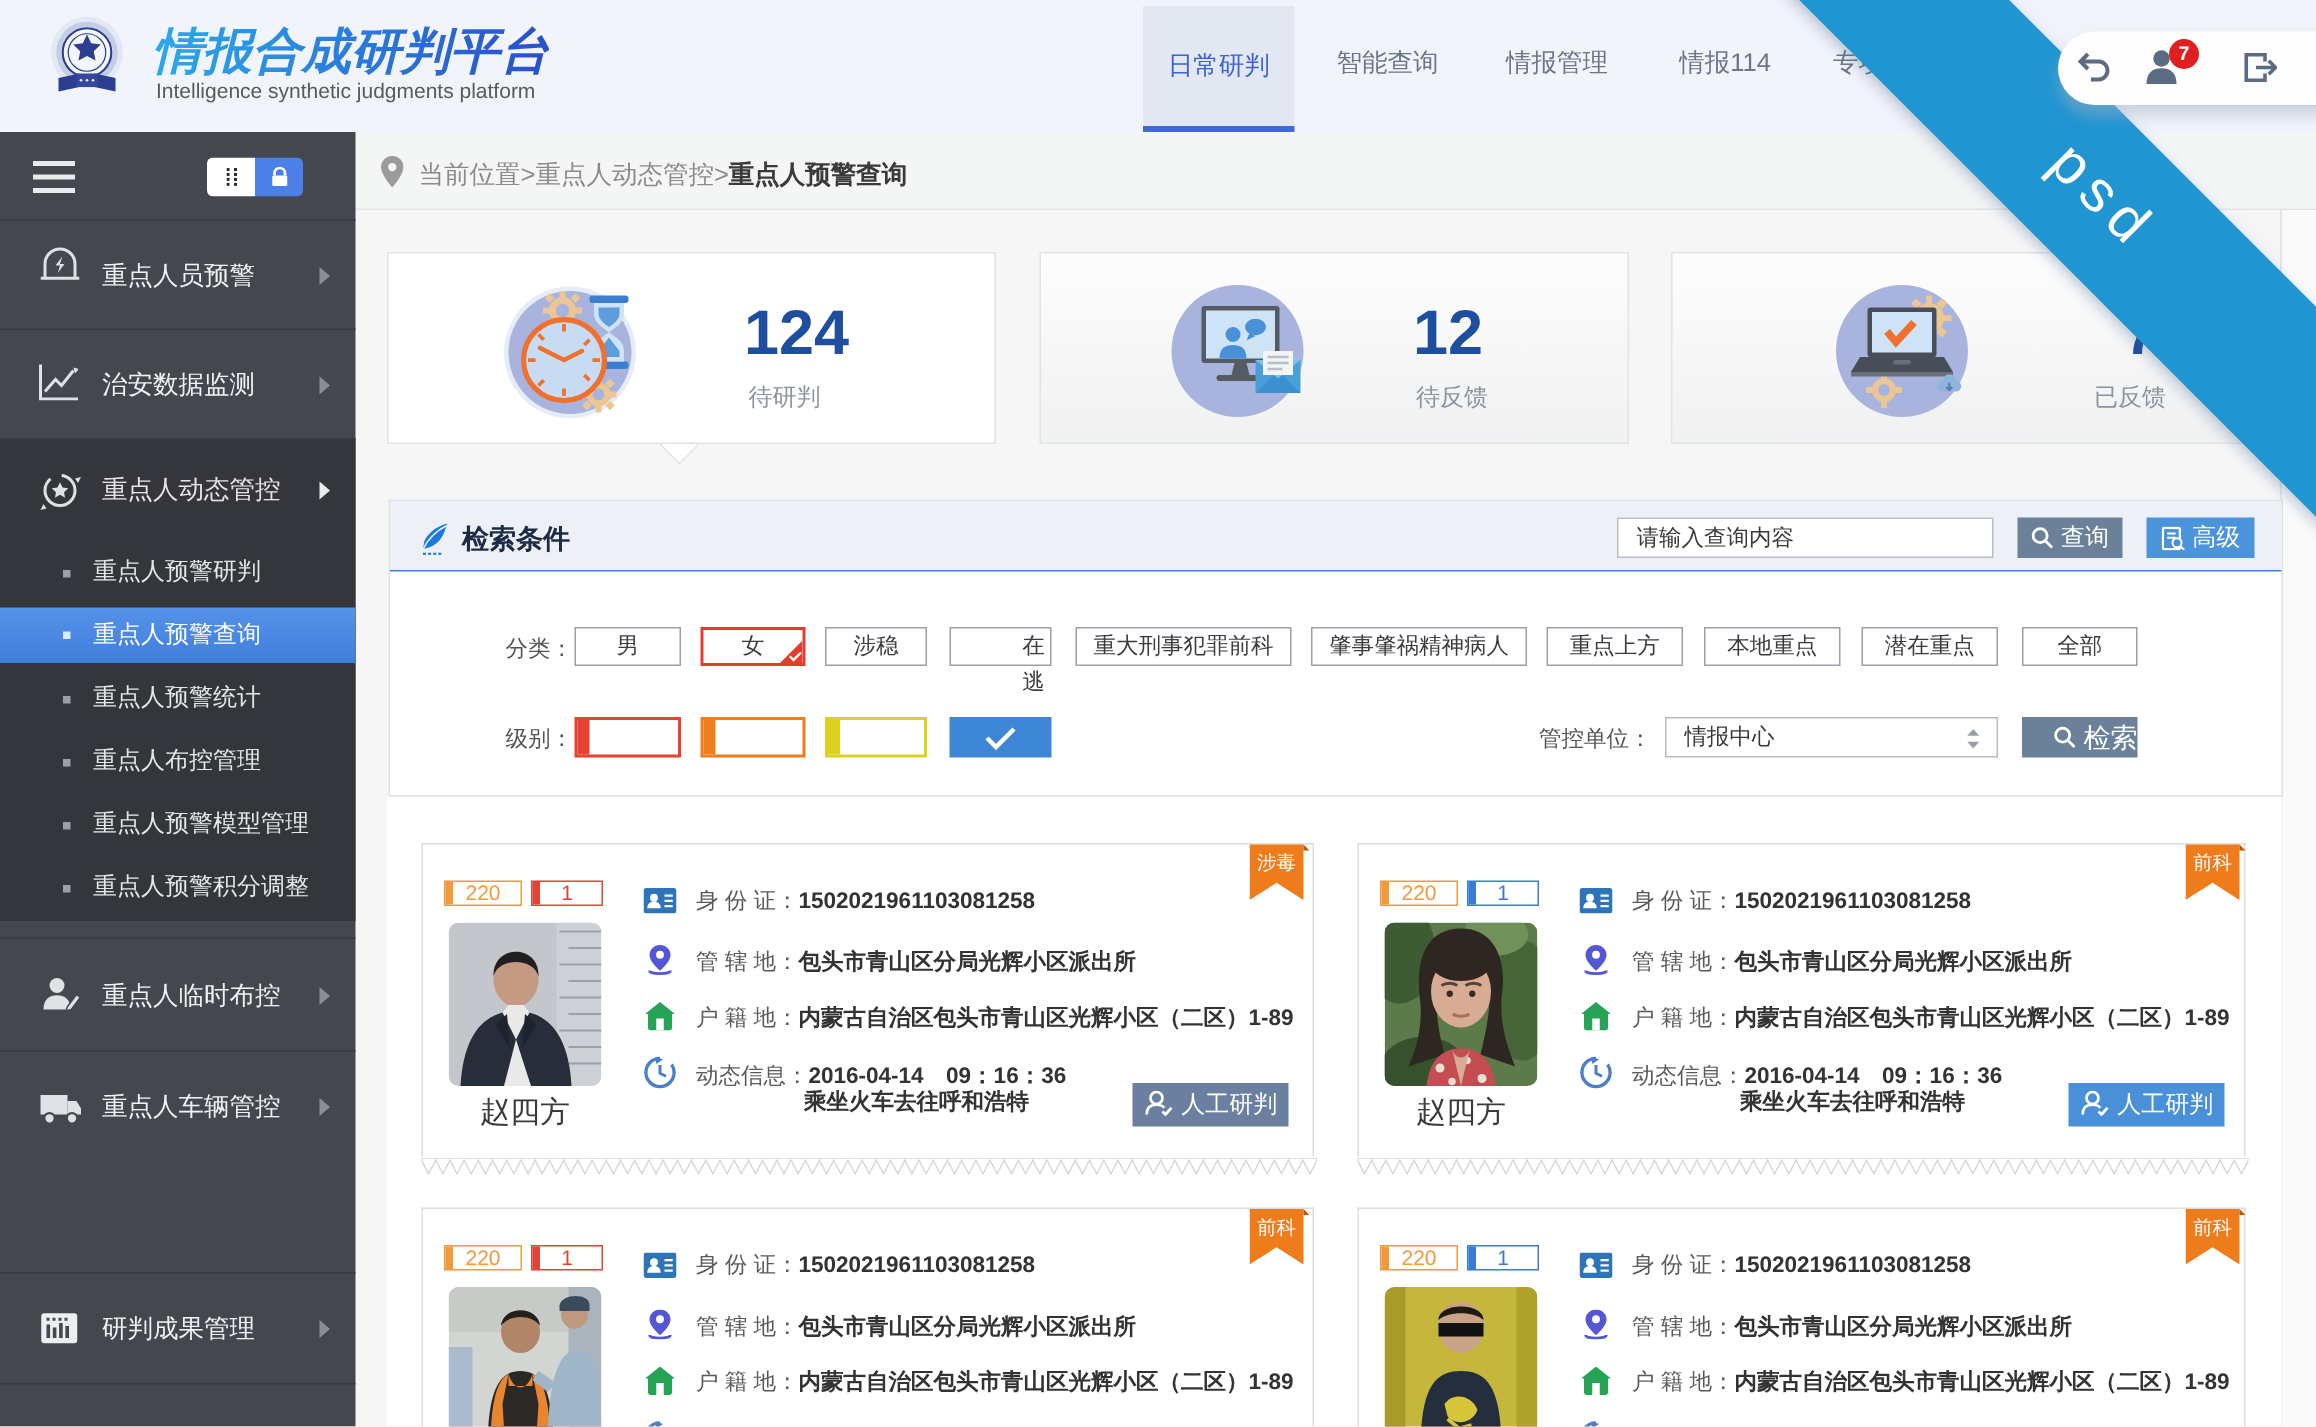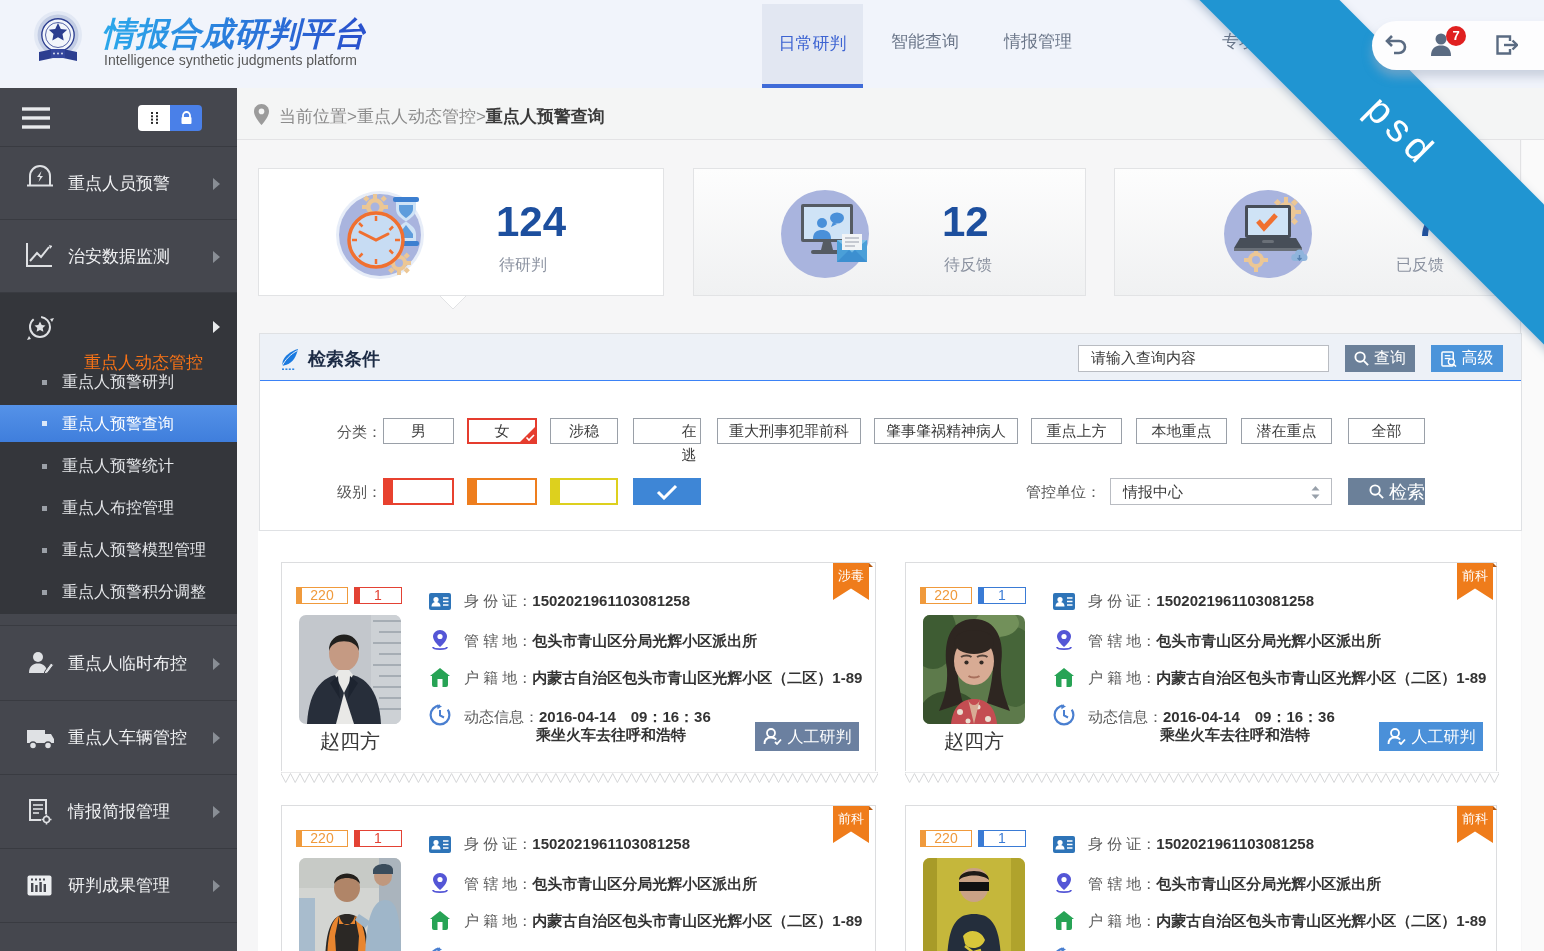--- a/index.html
+++ b/index.html
@@ -81,20 +81,21 @@
         <circle cx="25" cy="43.5" r="0.9"></circle>
         <circle cx="29" cy="43.5" r="0.9"></circle>
       </g>
 </svg>
 <div id="title">情报合成研判平台</div>
 <div id="subtitle">Intelligence synthetic judgments platform</div>
 <div id="tab-active">日常研判</div>
 <div id="tab-underline"></div>
 <div class="tab" style="left:883px;width:84px;">智能查询</div>
 <div class="tab" style="left:996px;width:84px;">情报管理</div>
+<div class="tab" style="left:1112px;width:76px;">情报114</div>
 <div class="tab" style="left:1214px;width:84px;">专项研判</div>
 
 <div id="crumb">
   <svg class="abs" style="left:17px;top:16px" width="15" height="21" viewBox="0 0 15 21">
         <path d="M7.5 0C3.3 0 0 3.3 0 7.4 0 12.8 7.5 21 7.5 21s7.5-8.2 7.5-13.6C15 3.3 11.7 0 7.5 0z" fill="#9b9b9b"></path>
         <circle cx="7.5" cy="7.4" r="2.8" fill="#f4f5f5"></circle>
       </svg>
   <div class="abs" style="left:42px;top:3px;line-height:51px;font-size:17px;color:#8b8b8b;">当前位置&gt;重点人动态管控&gt;<b style="color:#3a3a3a;">重点人预警查询</b></div>
 </div>
 
@@ -345,21 +346,21 @@
         <div class="arr" style="top:31px;"></div>
   </div>
   <div id="expanded">
     <div class="abs" style="left:0;top:0;width:237px;height:68px;">
       <svg class="abs" style="left:26px;top:20px" width="28" height="28" viewBox="0 0 28 28">
             <circle cx="14" cy="14" r="10" fill="none" stroke="#dfe1e4" stroke-width="2" stroke-dasharray="40 8"></circle>
             <path d="M24 6 l4 -1 -2 4z" fill="#dfe1e4"></path>
             <path d="M3 23 l-2 4 4 -1z" fill="#dfe1e4"></path>
             <path d="M14 8.5 l1.7 3.5 3.8 0.5 -2.8 2.6 0.7 3.7 -3.4-1.9 -3.4 1.9 0.7 -3.7 -2.8 -2.6 3.8 -0.5z" fill="#dfe1e4"></path>
           </svg>
-      <div class="abs" style="left:84px;line-height:68px;font-size:17px;color:#f97316;margin-top:36px;">重点人动态管控</div>
+      <div class="abs" style="left:68px;line-height:68px;font-size:17px;color:#e5e5e5;">重点人动态管控</div>
       <div class="arr abs" style="top:28px;right:17px;border-left:7px solid #e8eaec;border-top:6px solid transparent;border-bottom:6px solid transparent;"></div>
     </div>
     <div class="sub" style="top:68px;"><i class="blt"></i>重点人预警研判</div>
     <div class="sub active" style="top:112px;"><i class="blt" style="background:#dce8f8;"></i>重点人预警查询</div>
     <div class="sub" style="top:152px;"><i class="blt"></i>重点人预警统计</div>
     <div class="sub" style="top:194px;"><i class="blt"></i>重点人布控管理</div>
     <div class="sub" style="top:236px;"><i class="blt"></i>重点人预警模型管理</div>
     <div class="sub" style="top:278px;"><i class="blt"></i>重点人预警积分调整</div>
   </div>
   <div class="srow" style="top:537px;height:75px;">
@@ -372,38 +373,20 @@
         <div class="arr" style="top:32px;"></div>
   </div>
   <div class="srow" style="top:612px;height:74px;">
     <svg class="abs" style="left:26px;top:28px" width="30" height="22" viewBox="0 0 30 22">
           <path d="M1 1 L19 1 L19 14 L1 14 Z" fill="#dfe1e4"></path>
           <path d="M19 5 L25 5 L28 10 L28 14 L19 14 Z" fill="#dfe1e4"></path>
           <circle cx="7" cy="16.5" r="3.5" fill="#dfe1e4" stroke="#45474e" stroke-width="1.5"></circle>
           <circle cx="22" cy="16.5" r="3.5" fill="#dfe1e4" stroke="#45474e" stroke-width="1.5"></circle>
         </svg>
     <div class="txt" style="line-height:74px;">重点人车辆管控</div>
-        <div class="arr" style="top:31px;"></div>
-  </div>
-  <div class="srow" style="top:686px;height:74px;">
-    <svg class="abs" style="left:28px;top:24px" width="26" height="27" viewBox="0 0 26 27">
-          <path d="M2 1 L18 1 L18 21 L2 21 Z" fill="none" stroke="#dfe1e4" stroke-width="2"></path>
-          <line x1="5" y1="6" x2="15" y2="6" stroke="#dfe1e4" stroke-width="1.6"></line>
-          <line x1="5" y1="10" x2="15" y2="10" stroke="#dfe1e4" stroke-width="1.6"></line>
-          <line x1="5" y1="14" x2="11" y2="14" stroke="#dfe1e4" stroke-width="1.6"></line>
-          <circle cx="18.5" cy="20.5" r="5.5" fill="#45474e"></circle>
-          <circle cx="18.5" cy="20.5" r="3" fill="none" stroke="#dfe1e4" stroke-width="1.6"></circle>
-          <g stroke="#dfe1e4" stroke-width="1.6">
-            <line x1="18.5" y1="15.5" x2="18.5" y2="17"></line>
-            <line x1="18.5" y1="24" x2="18.5" y2="25.5"></line>
-            <line x1="13.5" y1="20.5" x2="15" y2="20.5"></line>
-            <line x1="22" y1="20.5" x2="23.5" y2="20.5"></line>
-          </g>
-        </svg>
-    <div class="txt" style="line-height:74px;">情报简报管理</div>
         <div class="arr" style="top:31px;"></div>
   </div>
   <div class="srow" style="top:760px;height:74px;">
     <svg class="abs" style="left:27px;top:26px" width="25" height="21" viewBox="0 0 25 21">
           <rect x="0.5" y="0.5" width="24" height="20" rx="2" fill="#eceef0"></rect>
           <g fill="#45474e">
             <rect x="4" y="3.5" width="2" height="2"></rect>
             <rect x="8" y="3.5" width="2" height="2"></rect>
             <rect x="12" y="3.5" width="2" height="2"></rect>
             <rect x="16" y="3.5" width="2" height="2"></rect>

